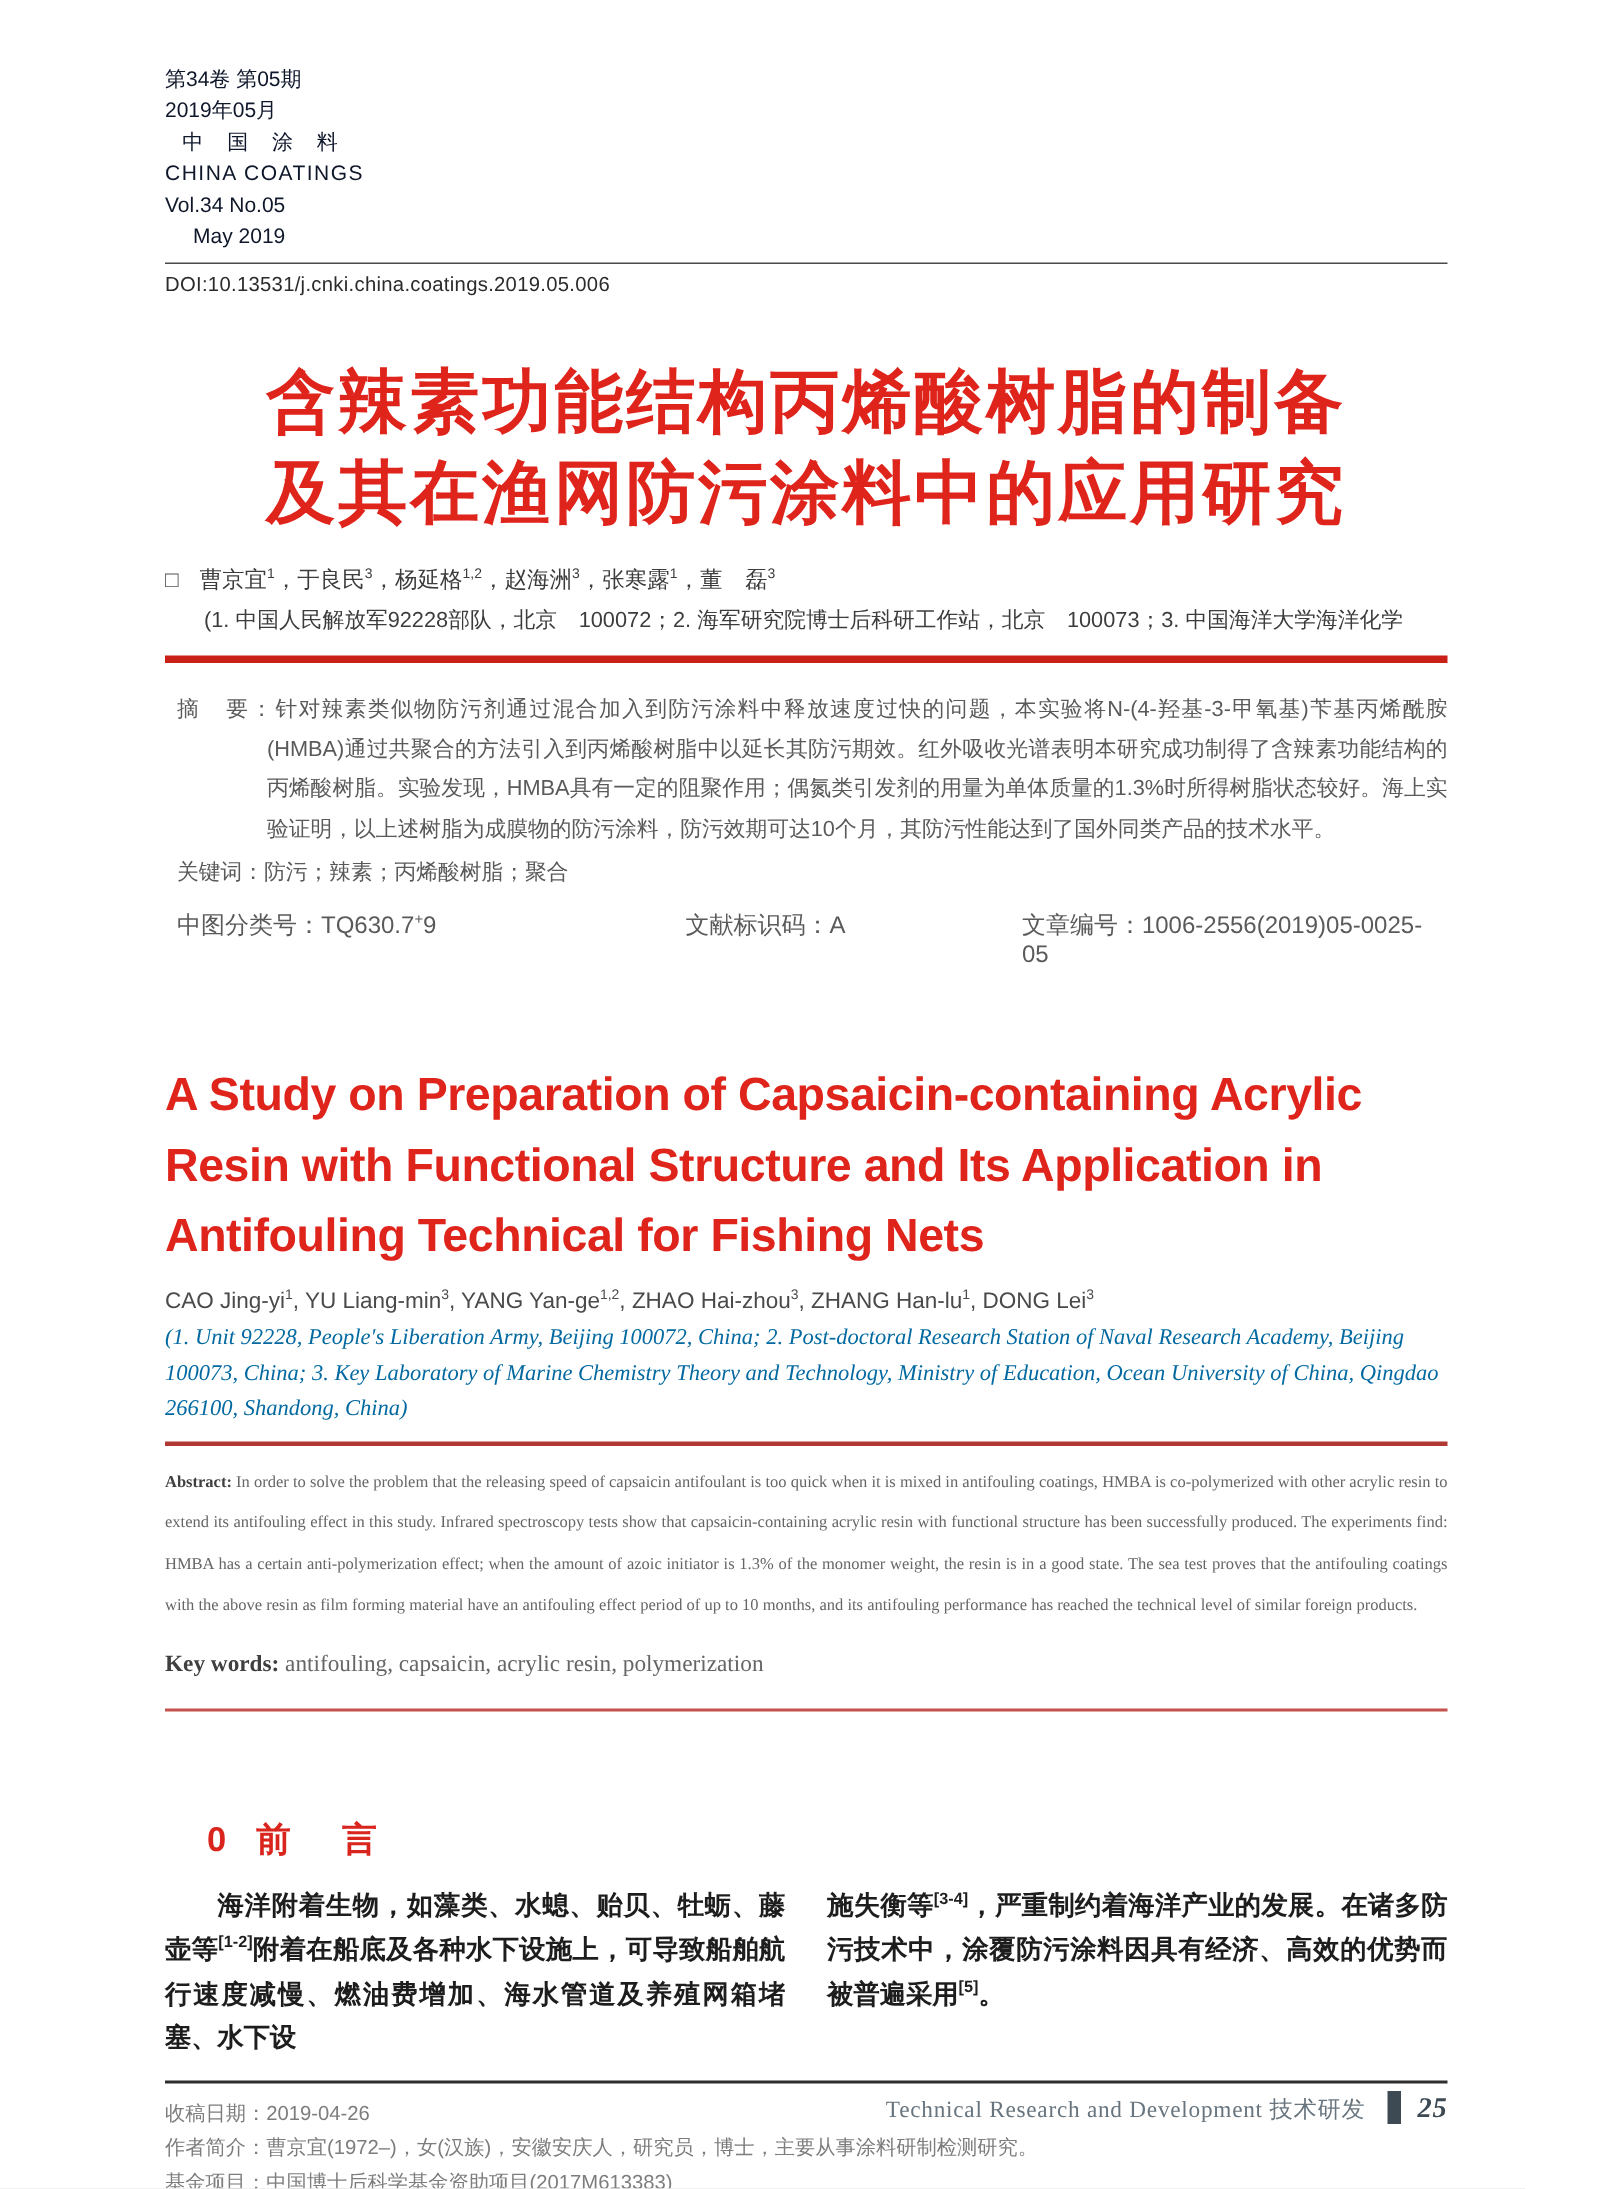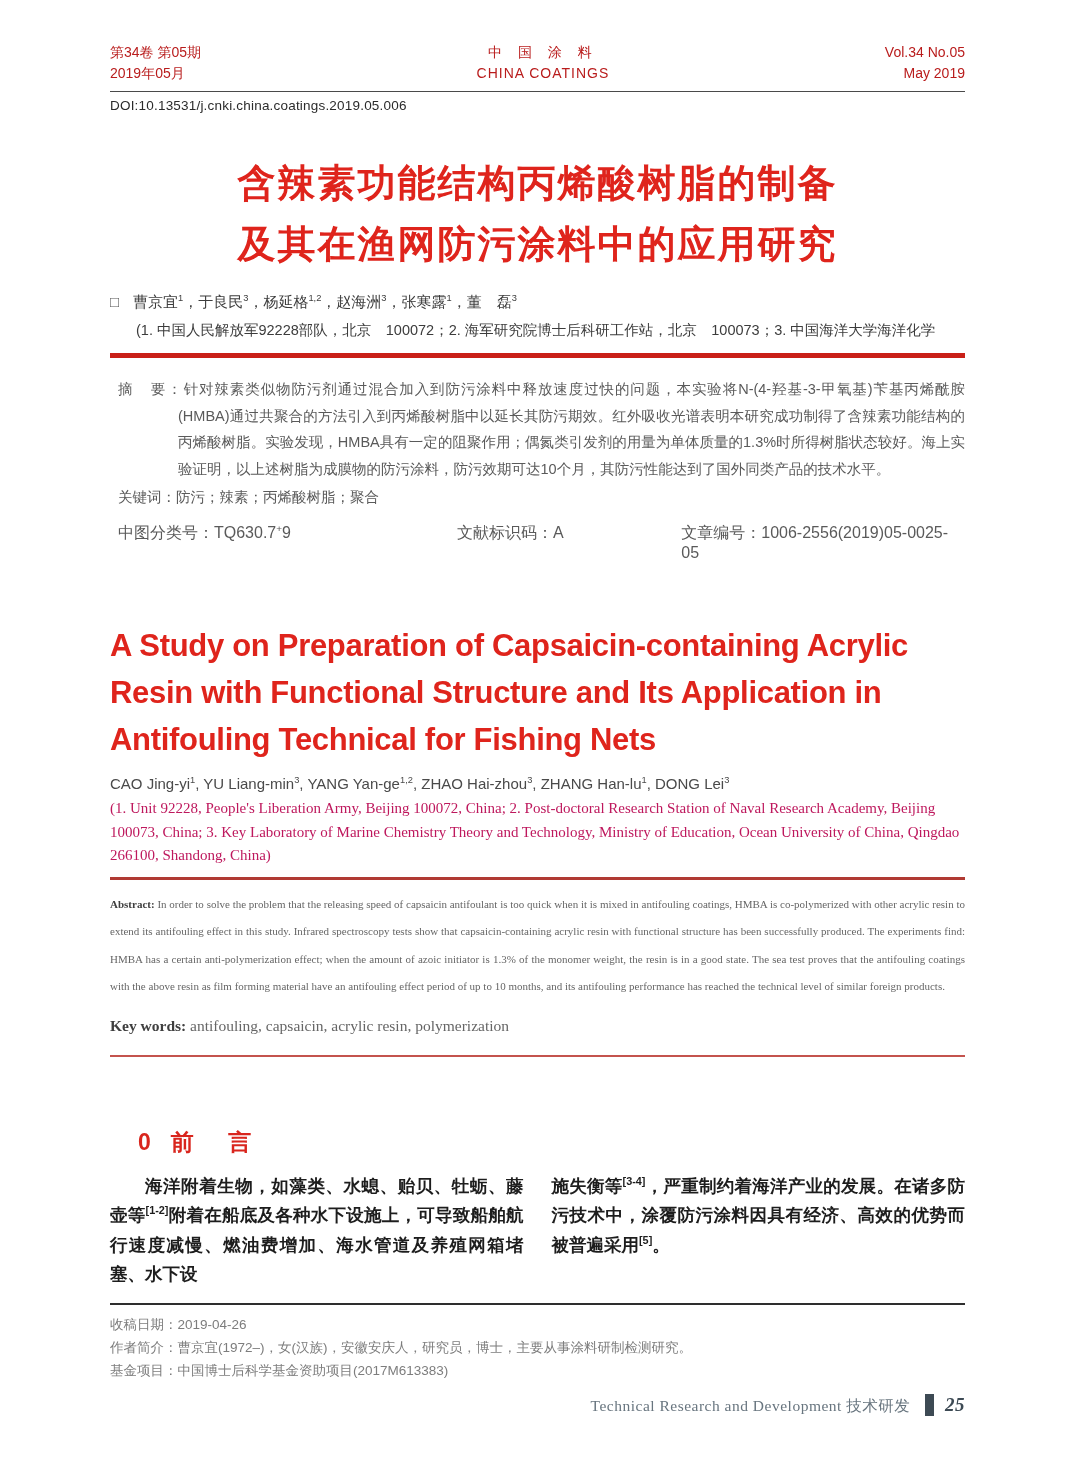--- a/index.html
+++ b/index.html
@@ -9,45 +9,45 @@
     margin:0 auto;
     background:#ffffff;
     font-family:"Liberation Sans", sans-serif;
     color:#222;
     overflow:hidden;
     box-sizing:border-box;
     padding:42px 110px 0 110px;
   }
   sup{font-size:62%;line-height:0;}
   
-  .jheader{display:flex;justify-content:space-between;align-items:flex-start;color:#b91c1c;font-size:14px;line-height:21px;}
+  .jheader{display:flex;justify-content:flex-end;align-items:flex-start;color:#0f172a;font-size:14px;line-height:21px;flex-direction:column;}
   .jheader .col{white-space:nowrap;}
   .jheader .col.center{text-align:center;letter-spacing:1px;}
   .jheader .col.center .cn{letter-spacing:6px;}
   .jheader .col.right{text-align:right;}
   .header-rule{border:none;border-top:1.5px solid #4a4a4a;margin:7px 0 0 0;}
   .doi{margin-top:6px;font-size:13.5px;color:#2b2b2b;letter-spacing:.2px;}
   
-  .title-cn{margin-top:40px;text-align:center;color:#df241c;font-weight:800;font-size:38px;line-height:61px;letter-spacing:2px;}
+  .title-cn{margin-top:40px;text-align:center;color:#df241c;font-weight:800;font-size:46px;line-height:61px;letter-spacing:2px;}
   
   .authors-cn{margin-top:18px;font-size:15px;color:#3c3c3c;}
   .authors-cn .marker{margin-right:14px;color:#555;}
   .affil-cn{margin:6px 0 0 26px;font-size:14.5px;line-height:24px;color:#3c3c3c;}
   .rule-thick{height:5px;background:#c92018;margin-top:11px;}
   
   .abstract-cn{margin:18px 0 0 8px;font-size:14.5px;line-height:26.5px;color:#5a5a5a;text-align:justify;padding-left:60px;text-indent:-60px;}
   .abstract-cn .lbl{letter-spacing:1px;}
   .keywords-cn{margin:6px 0 0 8px;font-size:14.5px;color:#5a5a5a;}
   .class-row{display:flex;margin:16px 0 0 8px;font-size:16px;color:#5a5a5a;}
   .class-row .c1{width:340px;}
   .class-row .c2{width:225px;}
   
   .title-en{margin-top:60px;color:#df241c;font-weight:800;font-size:31px;line-height:47px;letter-spacing:-0.3px;}
   .authors-en{margin-top:12px;font-size:15px;color:#4a4a4a;}
-  .affil-en{margin-top:5px;font-family:"Liberation Serif", serif;font-size:15px;line-height:23.5px;color:#be185d;}
+  .affil-en{margin-top:5px;font-family:"Liberation Serif", serif;font-style:italic;font-size:15px;line-height:23.5px;color:#0369a1;}
   .rule-mid{height:3px;background:#b03a33;margin-top:9px;}
   
   .abstract-en{margin-top:11px;font-family:"Liberation Serif", serif;font-size:11px;line-height:27.5px;color:#666;text-align:justify;}
   .abstract-en b, .keywords-en b{color:#3f3f3f;}
   .keywords-en{margin-top:2px;font-family:"Liberation Serif", serif;font-size:15.5px;line-height:27.5px;color:#666;}
   .rule-thin{height:2px;background:#c4534e;margin-top:10px;}
   
   .sec-heading{margin-top:70px;color:#d9251d;font-weight:700;font-size:23px;letter-spacing:2px;margin-left:28px;}
   .sec-heading .num{margin-right:18px;}
   .sec-heading .ttl{letter-spacing:14px;}

